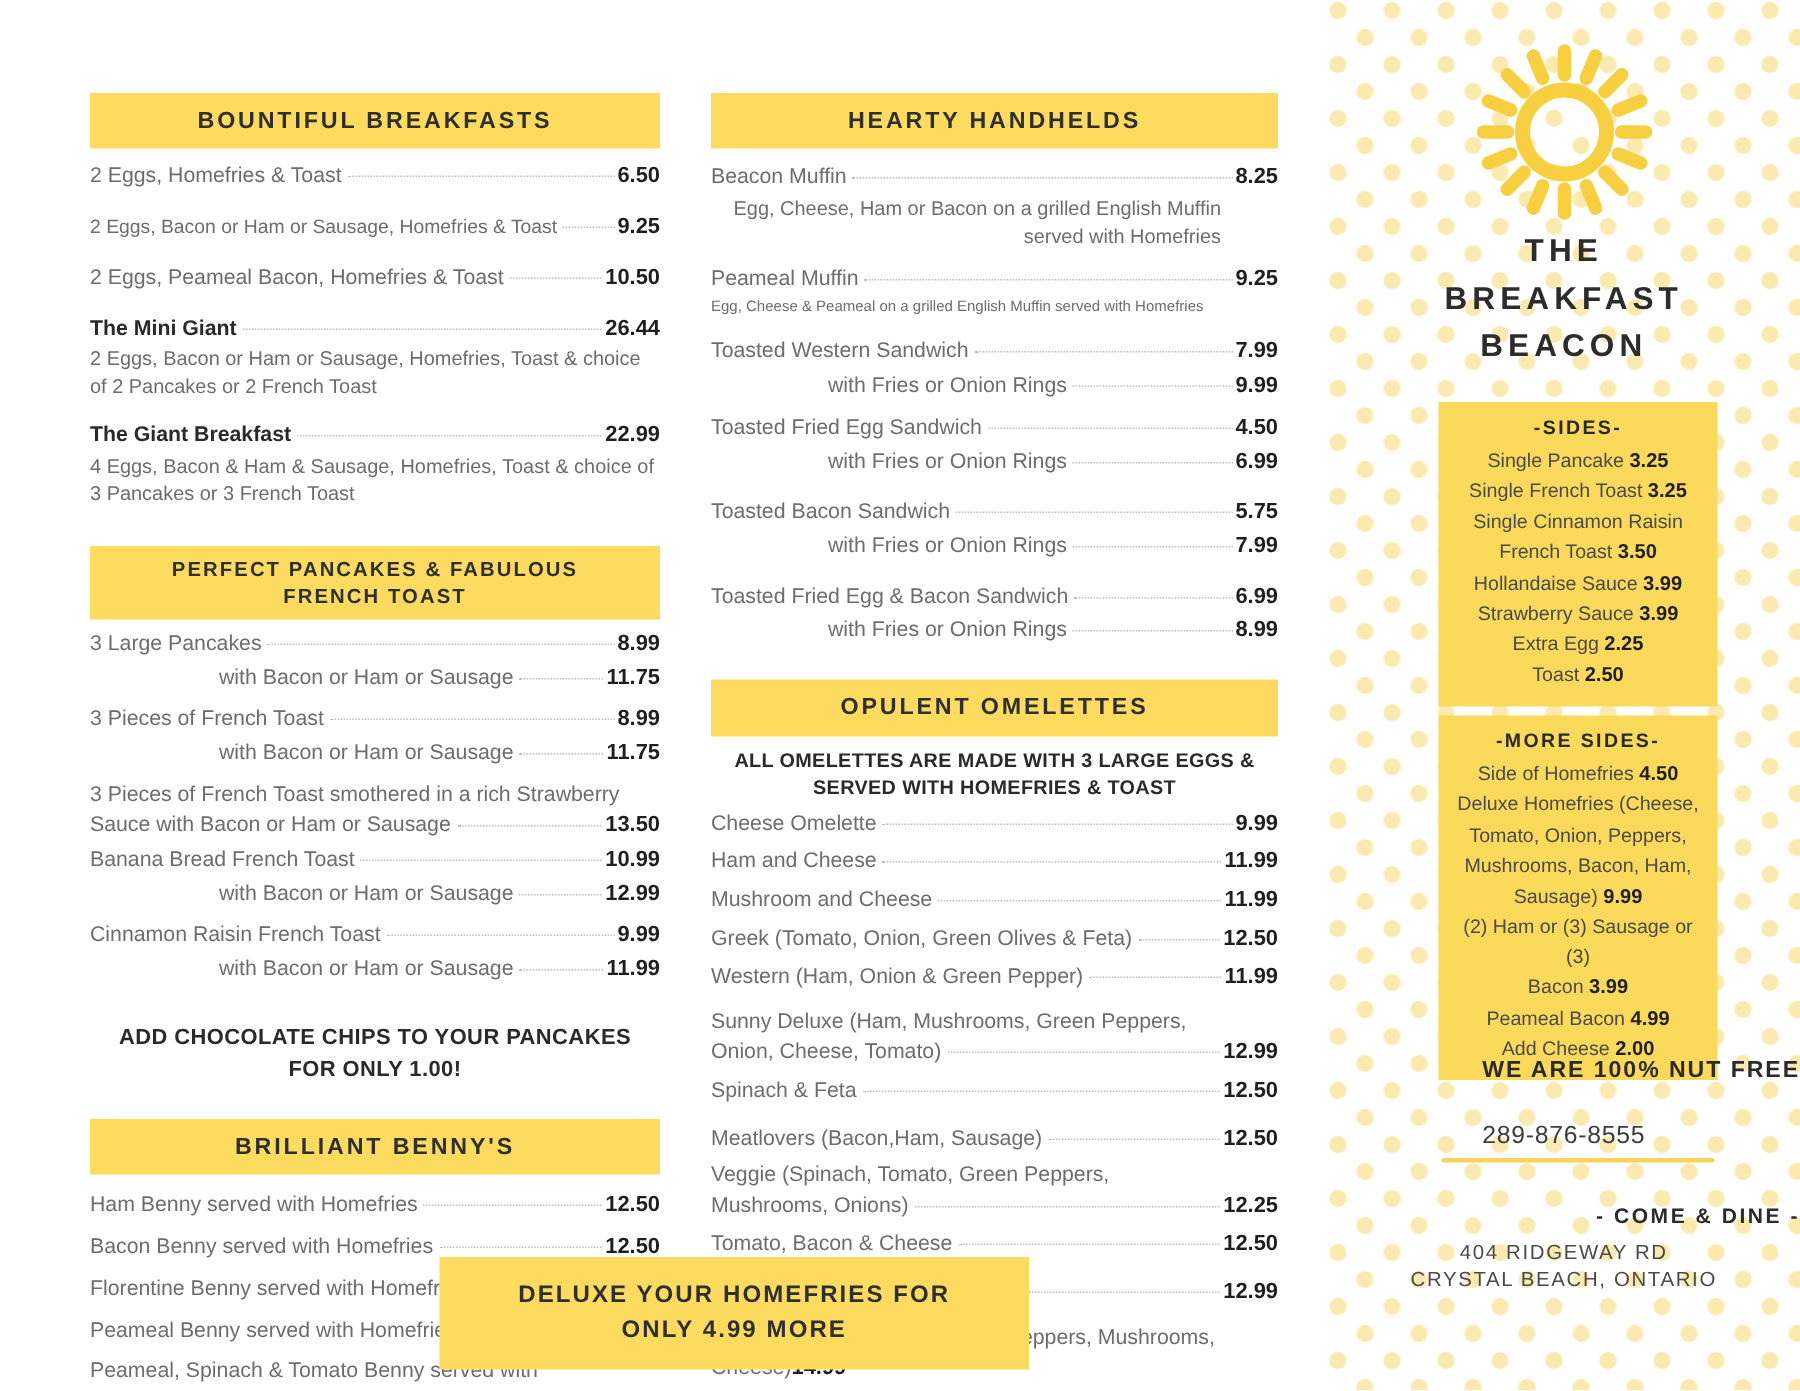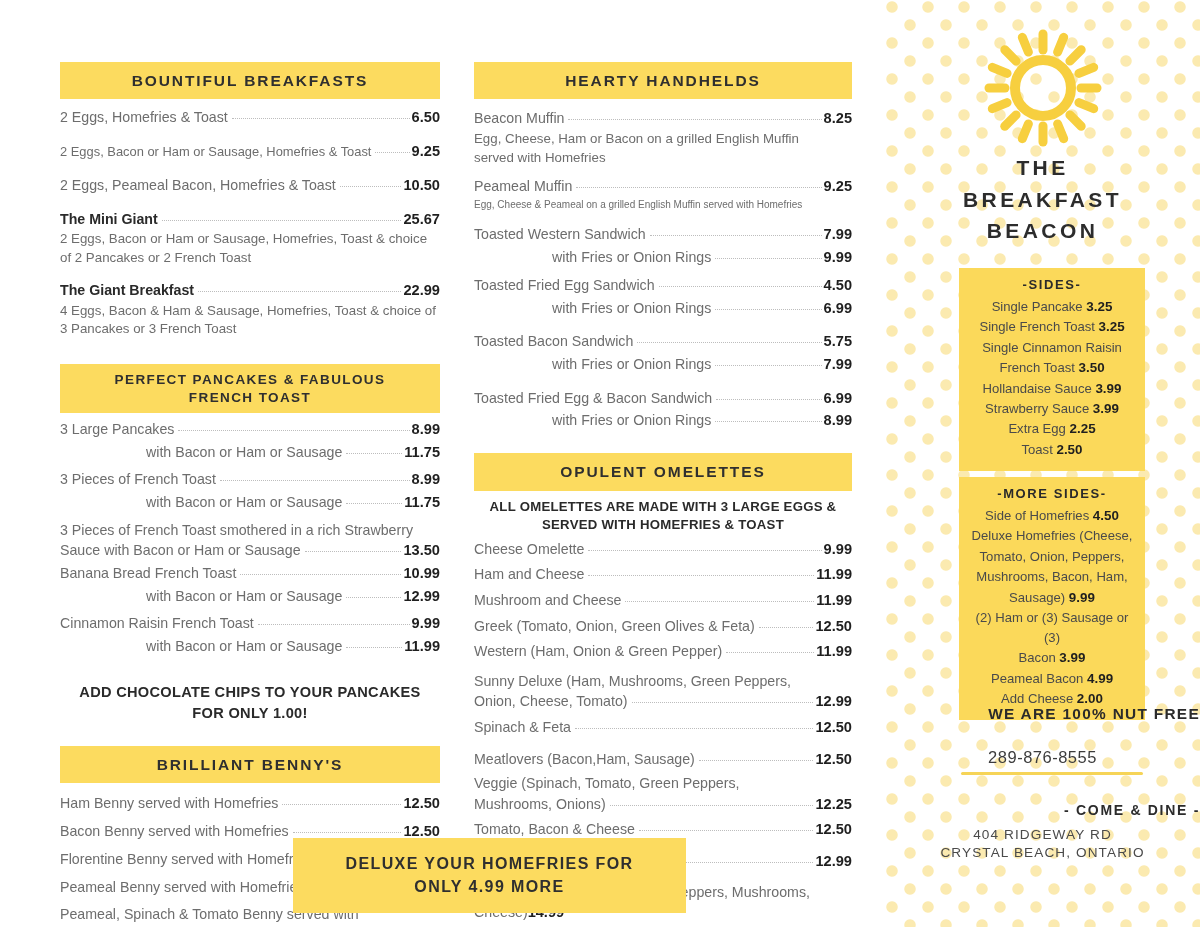--- a/index.html
+++ b/index.html
@@ -175,21 +175,21 @@
           <span class="pr">9.25</span>
         </div>
         <div class="row gap">
           <span class="nm">2 Eggs, Peameal Bacon, Homefries &amp; Toast</span>
           <span class="dots"></span>
           <span class="pr">10.50</span>
         </div>
         <div class="row bold gap">
           <span class="nm">The Mini Giant</span>
           <span class="dots"></span>
-          <span class="pr">25.67</span>
+          <span class="pr">26.44</span>
         </div>
         <div class="desc">2 Eggs, Bacon or Ham or Sausage, Homefries, Toast &amp; choice of 2 Pancakes or 2 French Toast</div>
         <div class="row bold gap">
           <span class="nm">The Giant Breakfast</span>
           <span class="dots"></span>
           <span class="pr">22.99</span>
         </div>
         <div class="desc">4 Eggs, Bacon &amp; Ham &amp; Sausage, Homefries, Toast &amp; choice of 3 Pancakes or 3 French Toast</div>
       </div>
 
@@ -291,21 +291,21 @@
     <div class="col col-mid" style="top:62px;">
 
       <div class="bar">HEARTY HANDHELDS</div>
 
       <div class="items" style="margin-top:9px;">
         <div class="row tight">
           <span class="nm">Beacon Muffin</span>
           <span class="dots"></span>
           <span class="pr">8.25</span>
         </div>
-        <div class="desc" style="max-width:340px;">Egg, Cheese, Ham or Bacon on a grilled English Muffin served with Homefries</div>
+        <div class="desc" style="max-width:340px;text-align:right;">Egg, Cheese, Ham or Bacon on a grilled English Muffin served with Homefries</div>
         <div class="row" style="margin-top:9px;">
           <span class="nm">Peameal Muffin</span>
           <span class="dots"></span>
           <span class="pr">9.25</span>
         </div>
         <div class="desc small">Egg, Cheese &amp; Peameal on a grilled English Muffin served with Homefries</div>
 
         <div class="row gap">
           <span class="nm">Toasted Western Sandwich</span>
           <span class="dots"></span>

